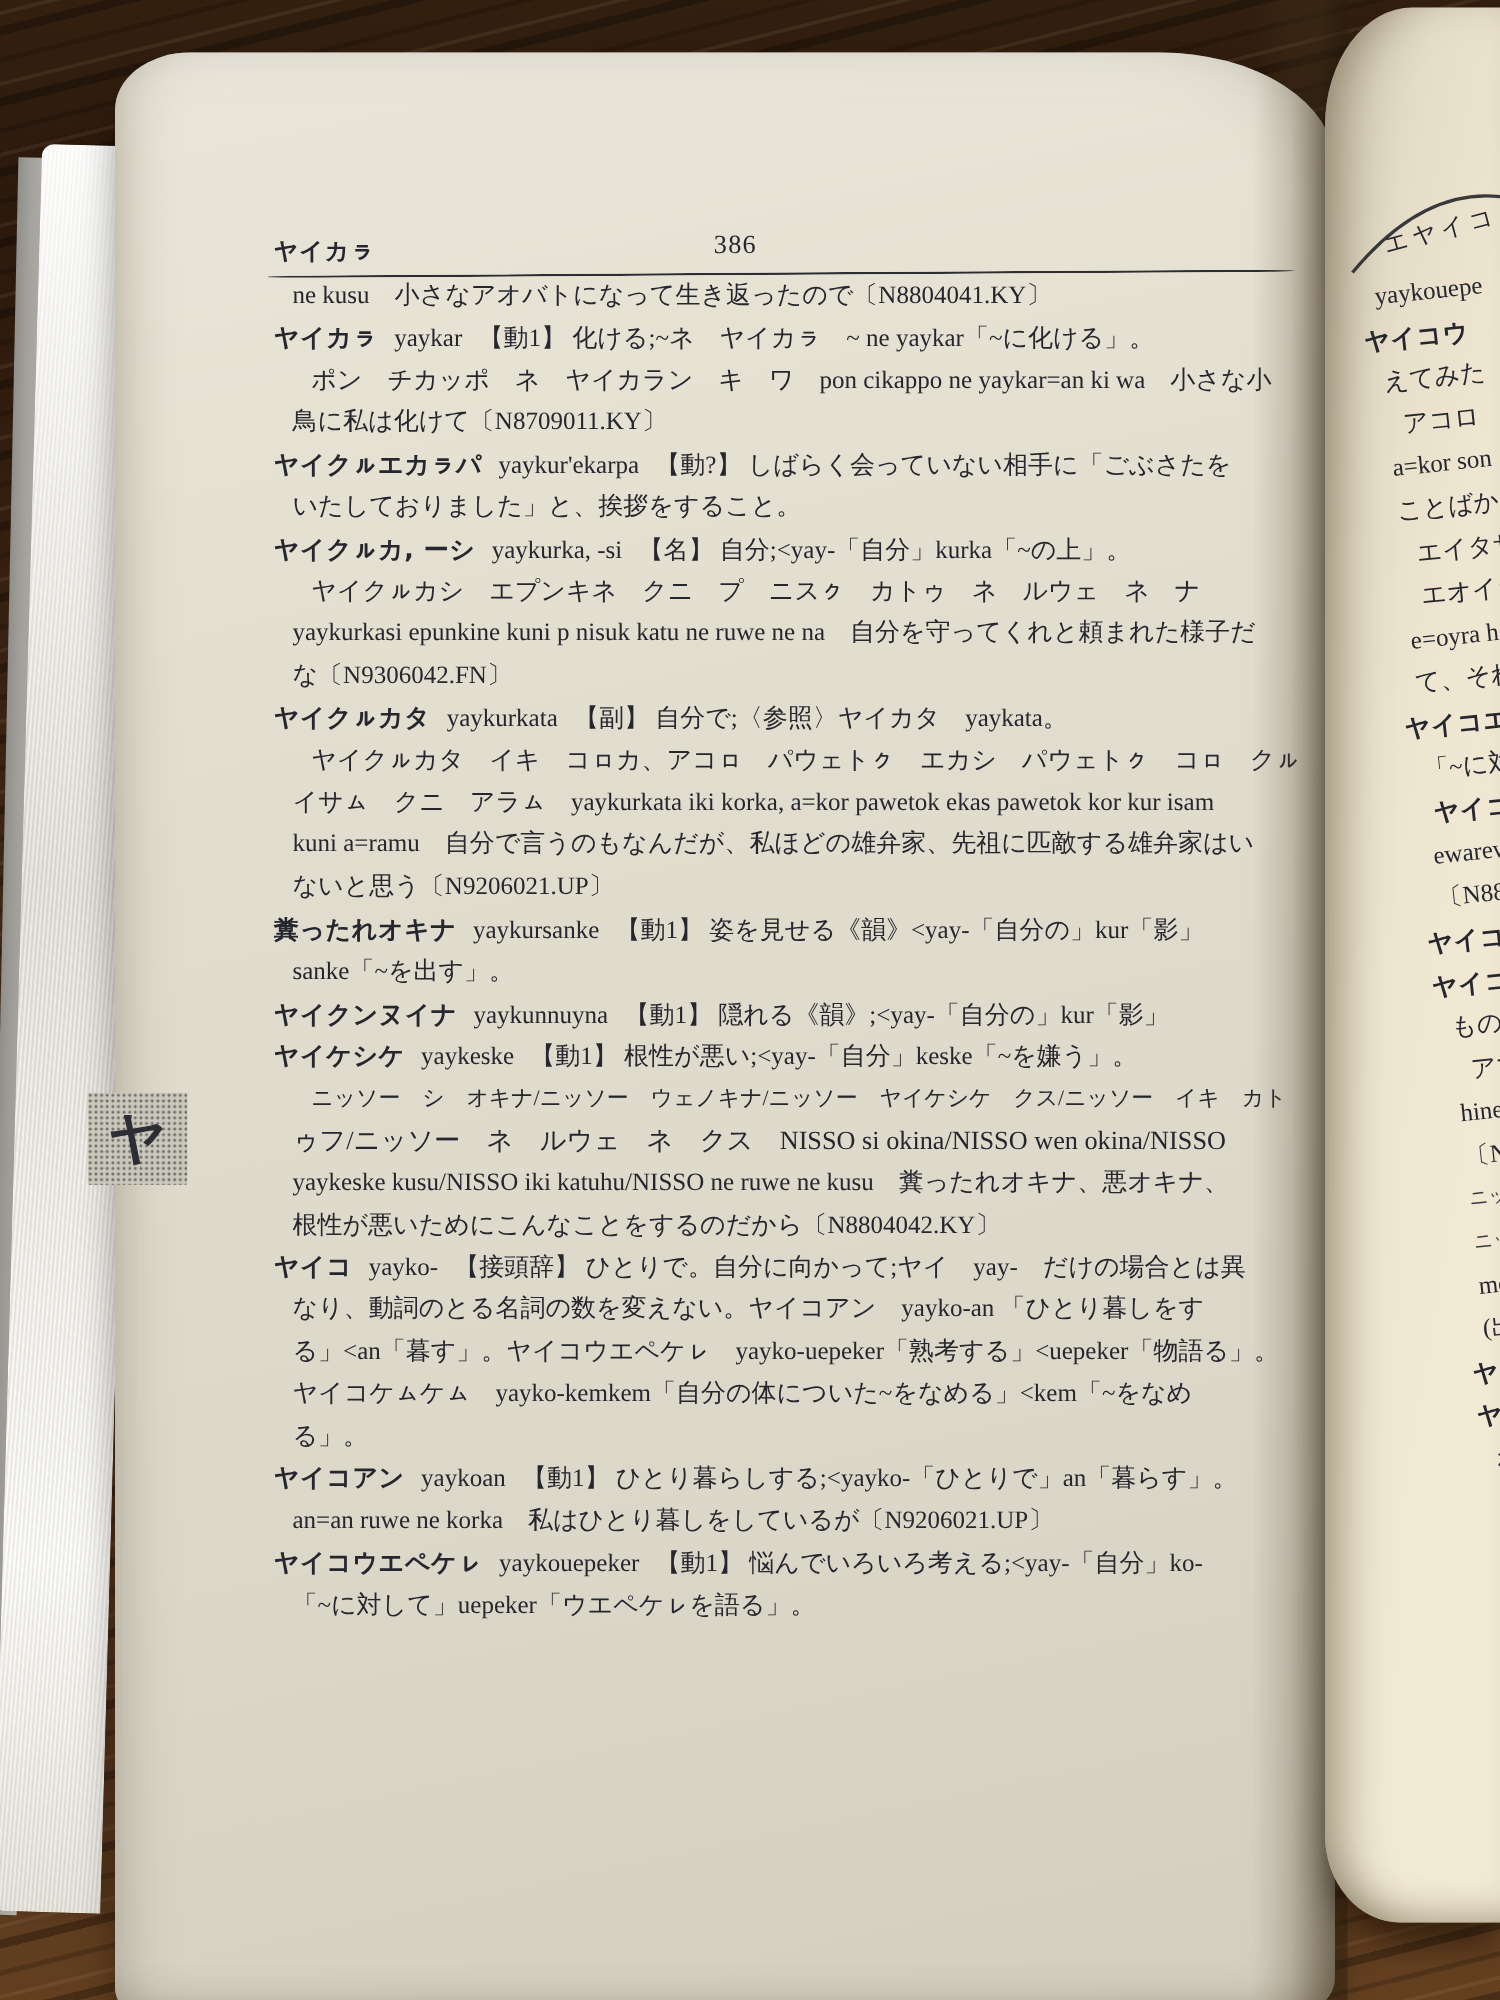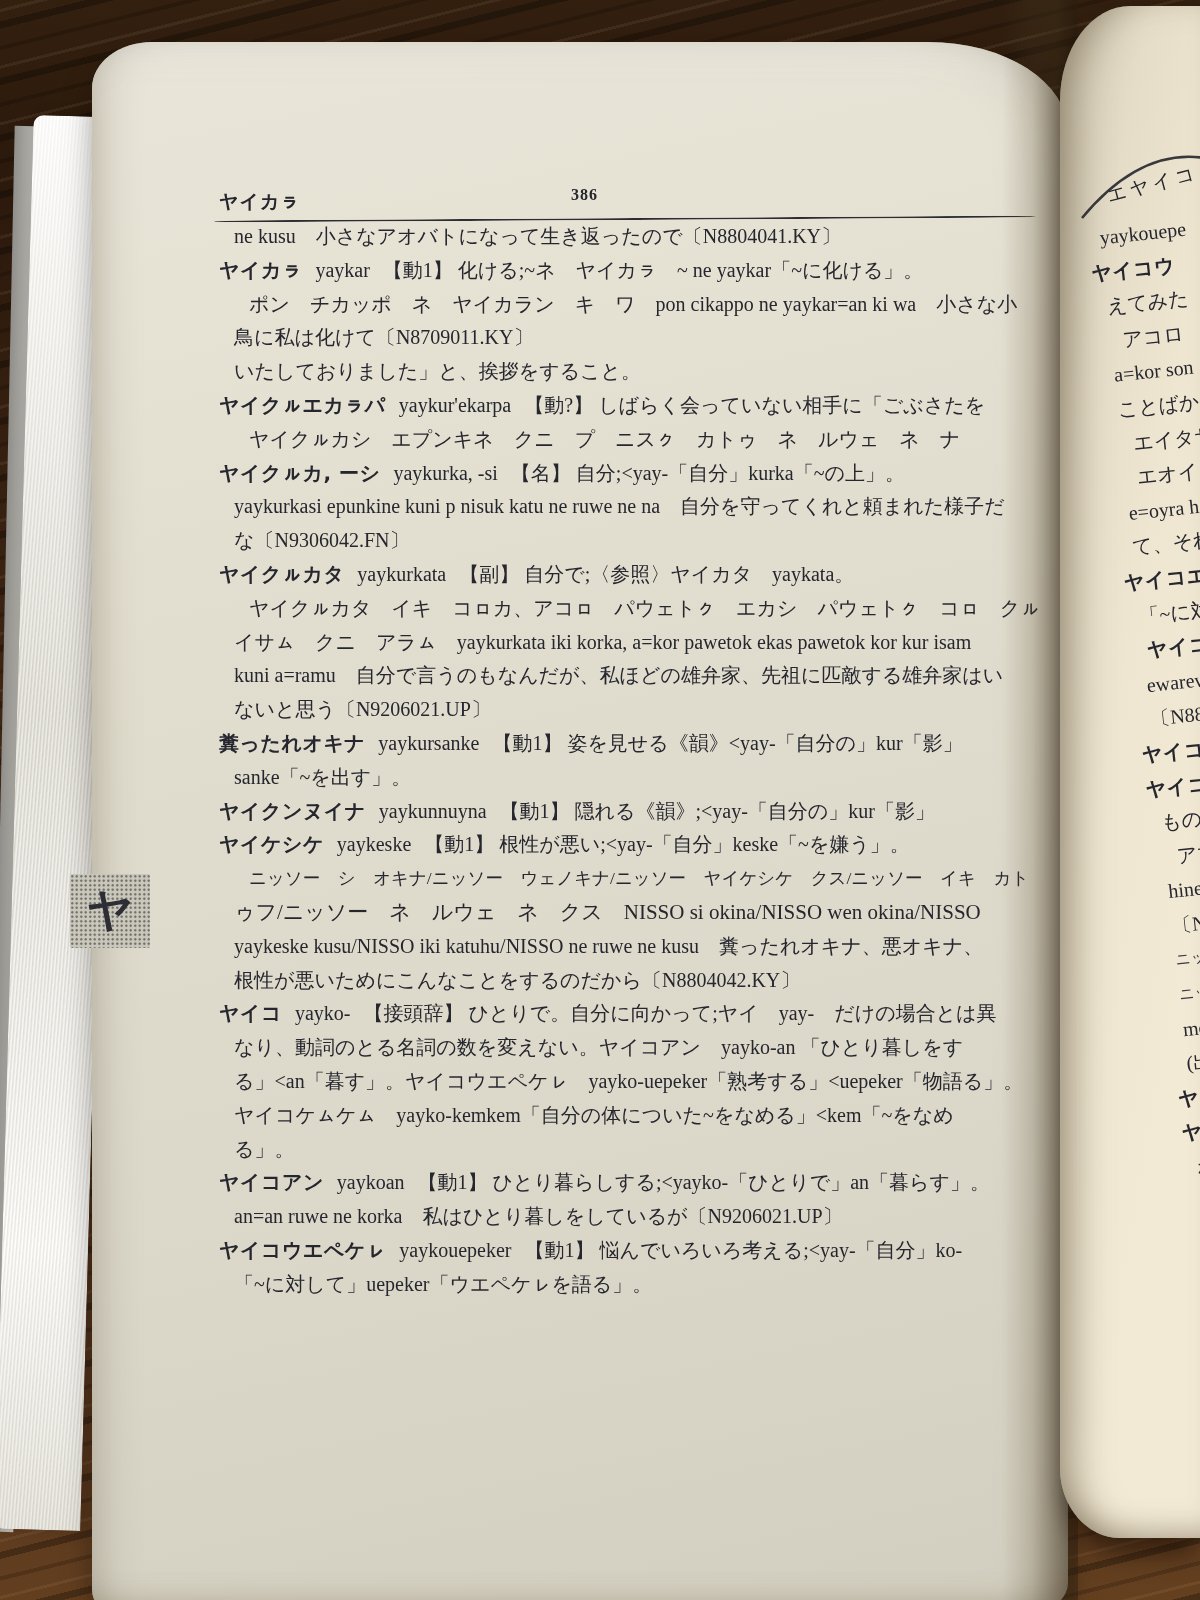--- a/index.html
+++ b/index.html
@@ -44,21 +44,21 @@
       inset -34px 0 55px -26px rgba(120,105,80,.5),
       inset 0 -22px 32px -18px rgba(120,105,80,.35),
       inset 0 30px 40px -24px rgba(255,255,255,.6);
   }
   .head-row{position:absolute;left:127px;top:144px;width:812px;height:30px;line-height:30px;}
   .running-head{
     position:absolute;left:0;top:0;
     font-family:"DejaVu Sans","Liberation Sans",sans-serif;
     font-weight:700;font-size:19px;color:#26262e;letter-spacing:1px;
   }
-  .pageno{position:absolute;left:352px;top:-6px;font-size:16px;color:#26262e;letter-spacing:1px;font-weight:bold;}
+  .pageno{position:absolute;left:352px;top:-6px;font-size:21px;color:#26262e;letter-spacing:1px;}
   .head-rule{
     position:absolute;left:122px;top:176px;width:822px;height:0;
     border-top:2.4px solid #2c2c32;transform:rotate(-.35deg);border-radius:50%/6px;
   }
   .text-col{
     position:absolute;left:127px;top:178px;width:816px;color:#26262e;
     font-size:20px;
   }
   .text-col .line{height:33.8px;line-height:33.8px;white-space:nowrap;}
   .kana{
@@ -124,24 +124,24 @@
   <div class="head-row">
     <span class="running-head">ヤイカㇻ</span>
     <span class="pageno">386</span>
   </div>
   <div class="head-rule"></div>
   <div class="text-col">
       <div class="line t-cont"><span class="body">ne kusu　小さなアオバトになって生き返ったので〔N8804041.KY〕</span></div>
       <div class="line t-entry"><span class="kana">ヤイカㇻ</span><span class="translit">yaykar</span><span class="body">【動1】 化ける;~ネ　ヤイカㇻ　~ ne yaykar「~に化ける」。</span></div>
       <div class="line t-ex"><span class="body">ポン　チカッポ　ネ　ヤイカラン　キ　ワ　pon cikappo ne yaykar=an ki wa　小さな小</span></div>
       <div class="line t-cont"><span class="body">鳥に私は化けて〔N8709011.KY〕</span></div>
+      <div class="line t-entry"><span class="kana">ヤイクㇽエカㇻパ</span><span class="translit">yaykur'ekarpa</span><span class="body">【動?】 しばらく会っていない相手に「ごぶさたを</span></div>
       <div class="line t-cont"><span class="body">いたしておりました」と、挨拶をすること。</span></div>
-      <div class="line t-entry"><span class="kana">ヤイクㇽエカㇻパ</span><span class="translit">yaykur'ekarpa</span><span class="body">【動?】 しばらく会っていない相手に「ごぶさたを</span></div>
+      <div class="line t-entry"><span class="kana">ヤイクㇽカ, ーシ</span><span class="translit">yaykurka, -si</span><span class="body">【名】 自分;&lt;yay-「自分」kurka「~の上」。</span></div>
       <div class="line t-ex"><span class="body">ヤイクㇽカシ　エプンキネ　クニ　プ　ニスㇰ　カトゥ　ネ　ルウェ　ネ　ナ</span></div>
-      <div class="line t-entry"><span class="kana">ヤイクㇽカ, ーシ</span><span class="translit">yaykurka, -si</span><span class="body">【名】 自分;&lt;yay-「自分」kurka「~の上」。</span></div>
       <div class="line t-cont"><span class="body">yaykurkasi epunkine kuni p nisuk katu ne ruwe ne na　自分を守ってくれと頼まれた様子だ</span></div>
       <div class="line t-cont"><span class="body">な〔N9306042.FN〕</span></div>
       <div class="line t-entry"><span class="kana">ヤイクㇽカタ</span><span class="translit">yaykurkata</span><span class="body">【副】 自分で;〈参照〉ヤイカタ　yaykata。</span></div>
       <div class="line t-ex"><span class="body">ヤイクㇽカタ　イキ　コㇿカ、アコㇿ　パウェトㇰ　エカシ　パウェトㇰ　コㇿ　クㇽ</span></div>
       <div class="line t-cont"><span class="body">イサㇺ　クニ　アラㇺ　yaykurkata iki korka, a=kor pawetok ekas pawetok kor kur isam</span></div>
       <div class="line t-cont"><span class="body">kuni a=ramu　自分で言うのもなんだが、私ほどの雄弁家、先祖に匹敵する雄弁家はい</span></div>
       <div class="line t-cont"><span class="body">ないと思う〔N9206021.UP〕</span></div>
       <div class="line t-entry"><span class="kana">糞ったれオキナ</span><span class="translit">yaykursanke</span><span class="body">【動1】 姿を見せる《韻》&lt;yay-「自分の」kur「影」</span></div>
       <div class="line t-cont"><span class="body">sanke「~を出す」。</span></div>
       <div class="line t-entry"><span class="kana">ヤイクンヌイナ</span><span class="translit">yaykunnuyna</span><span class="body">【動1】 隠れる《韻》;&lt;yay-「自分の」kur「影」</span></div>

